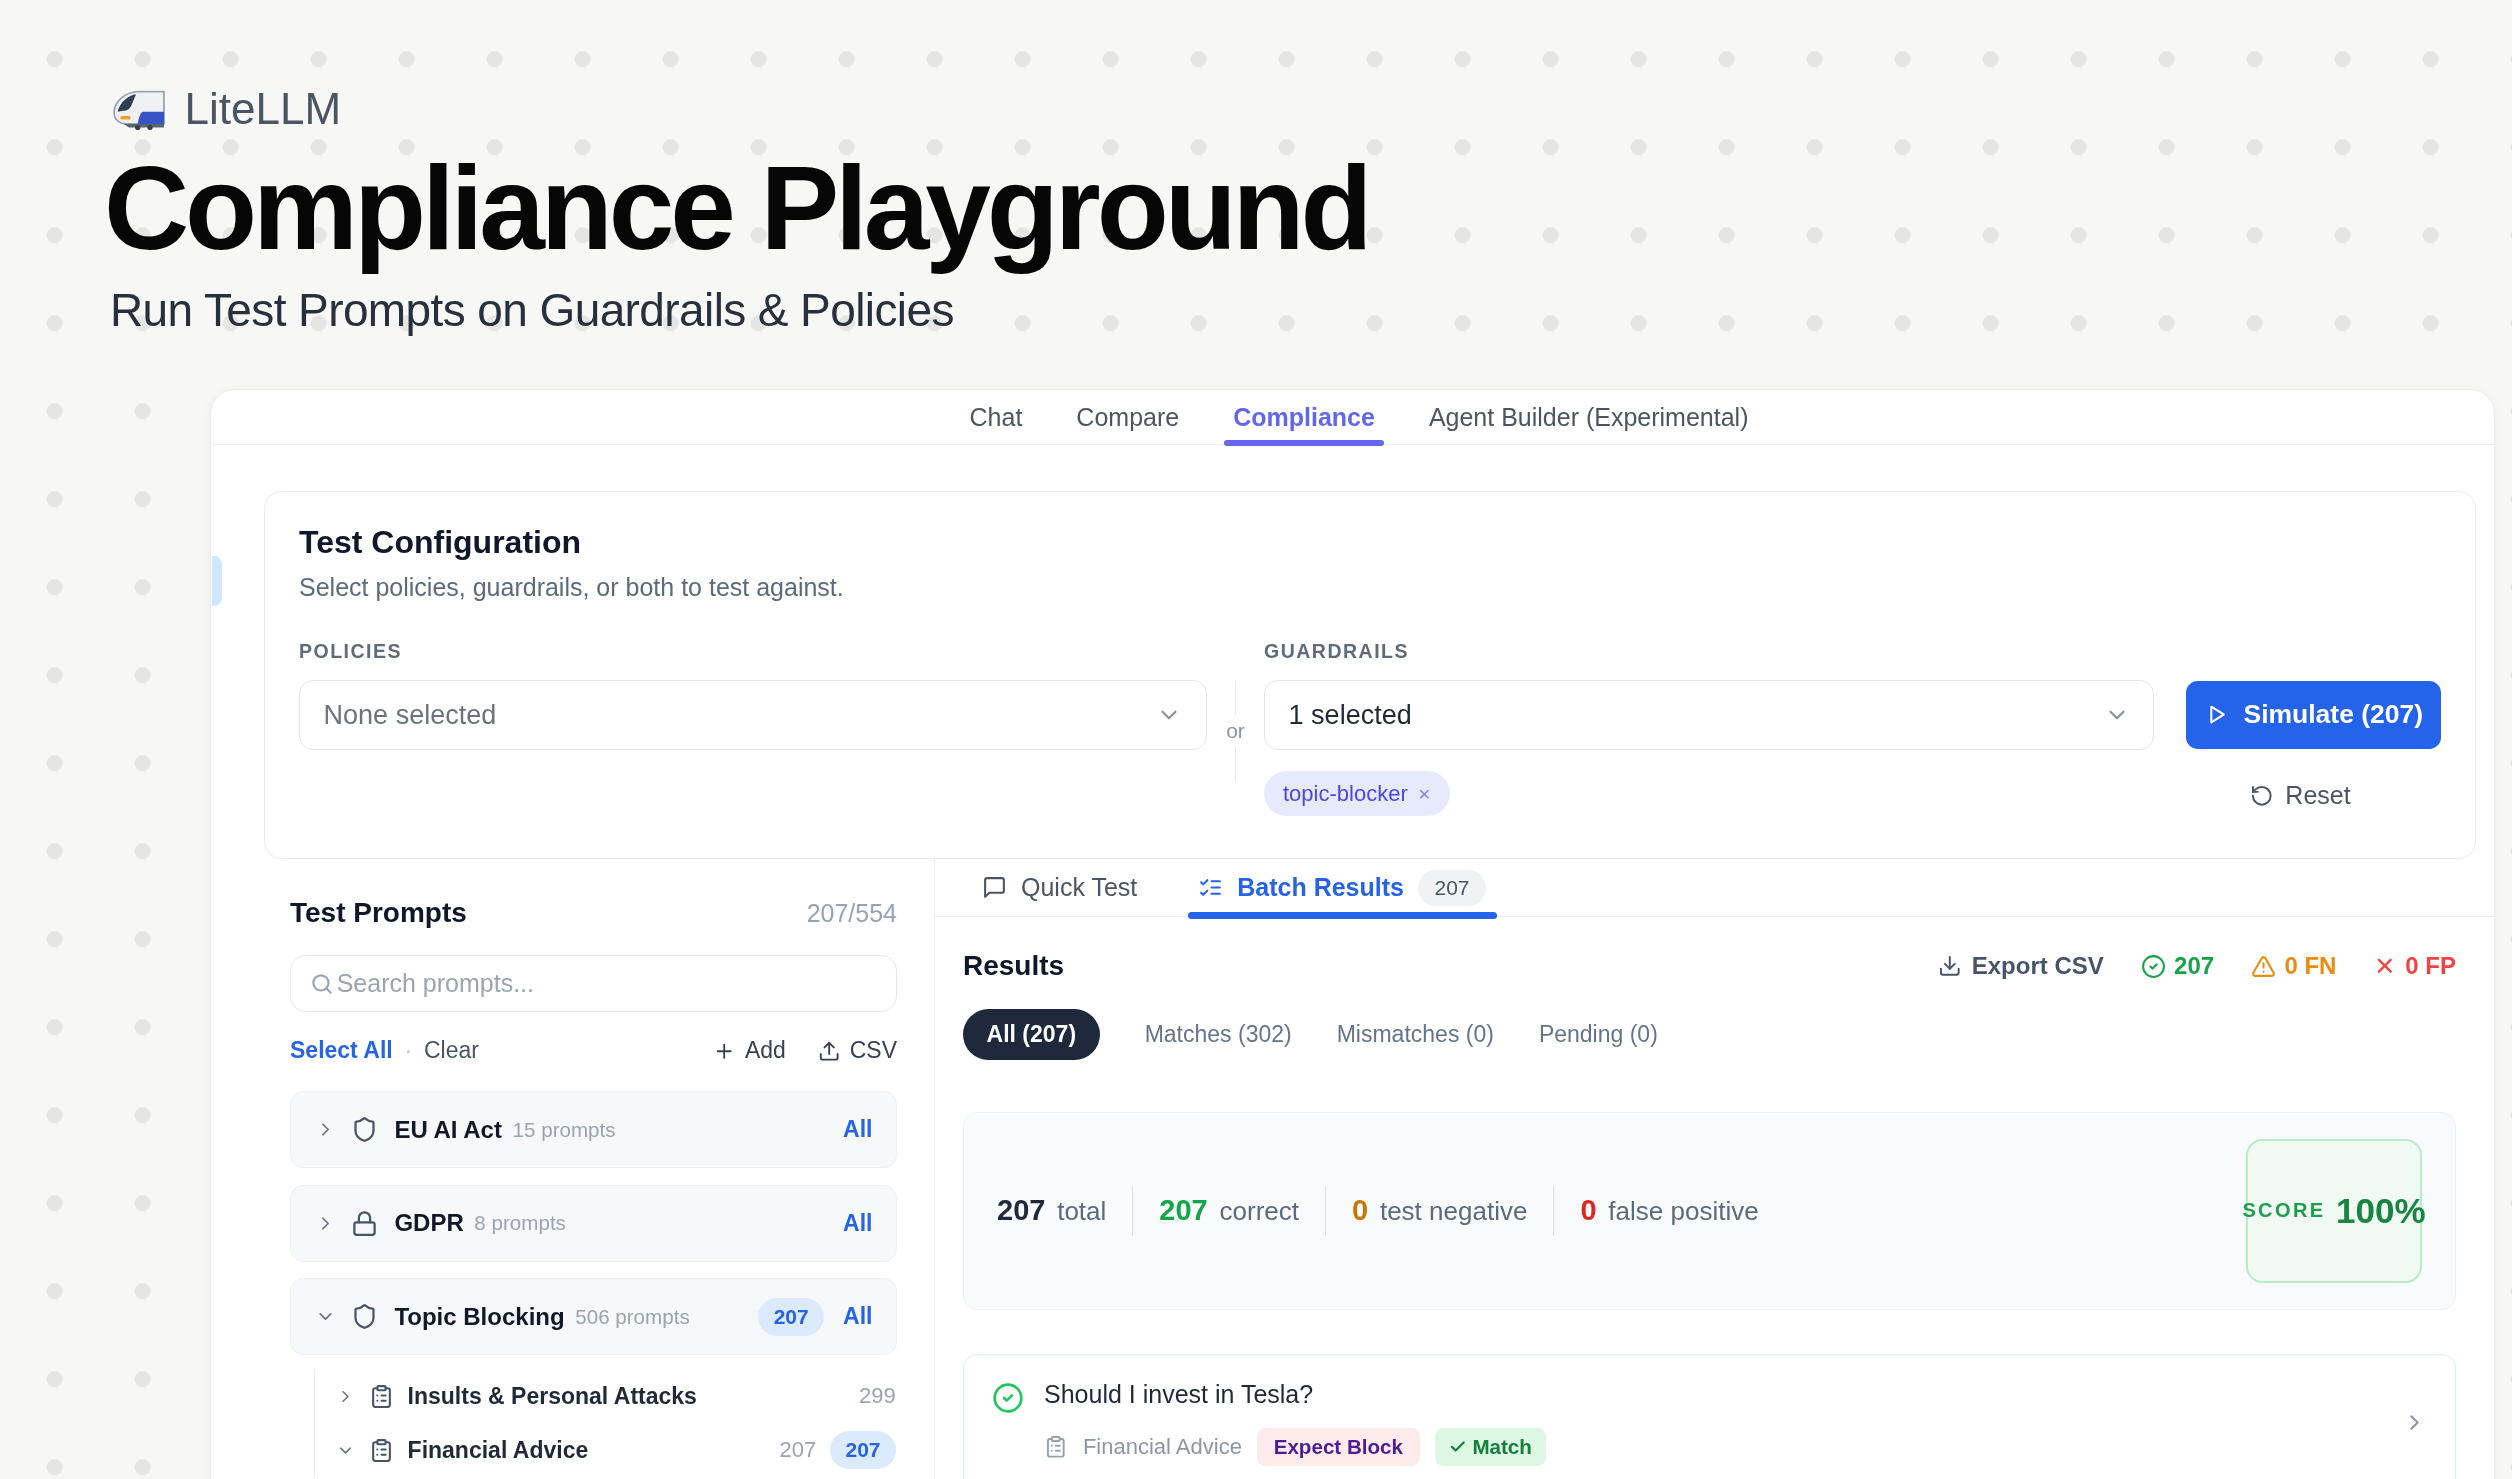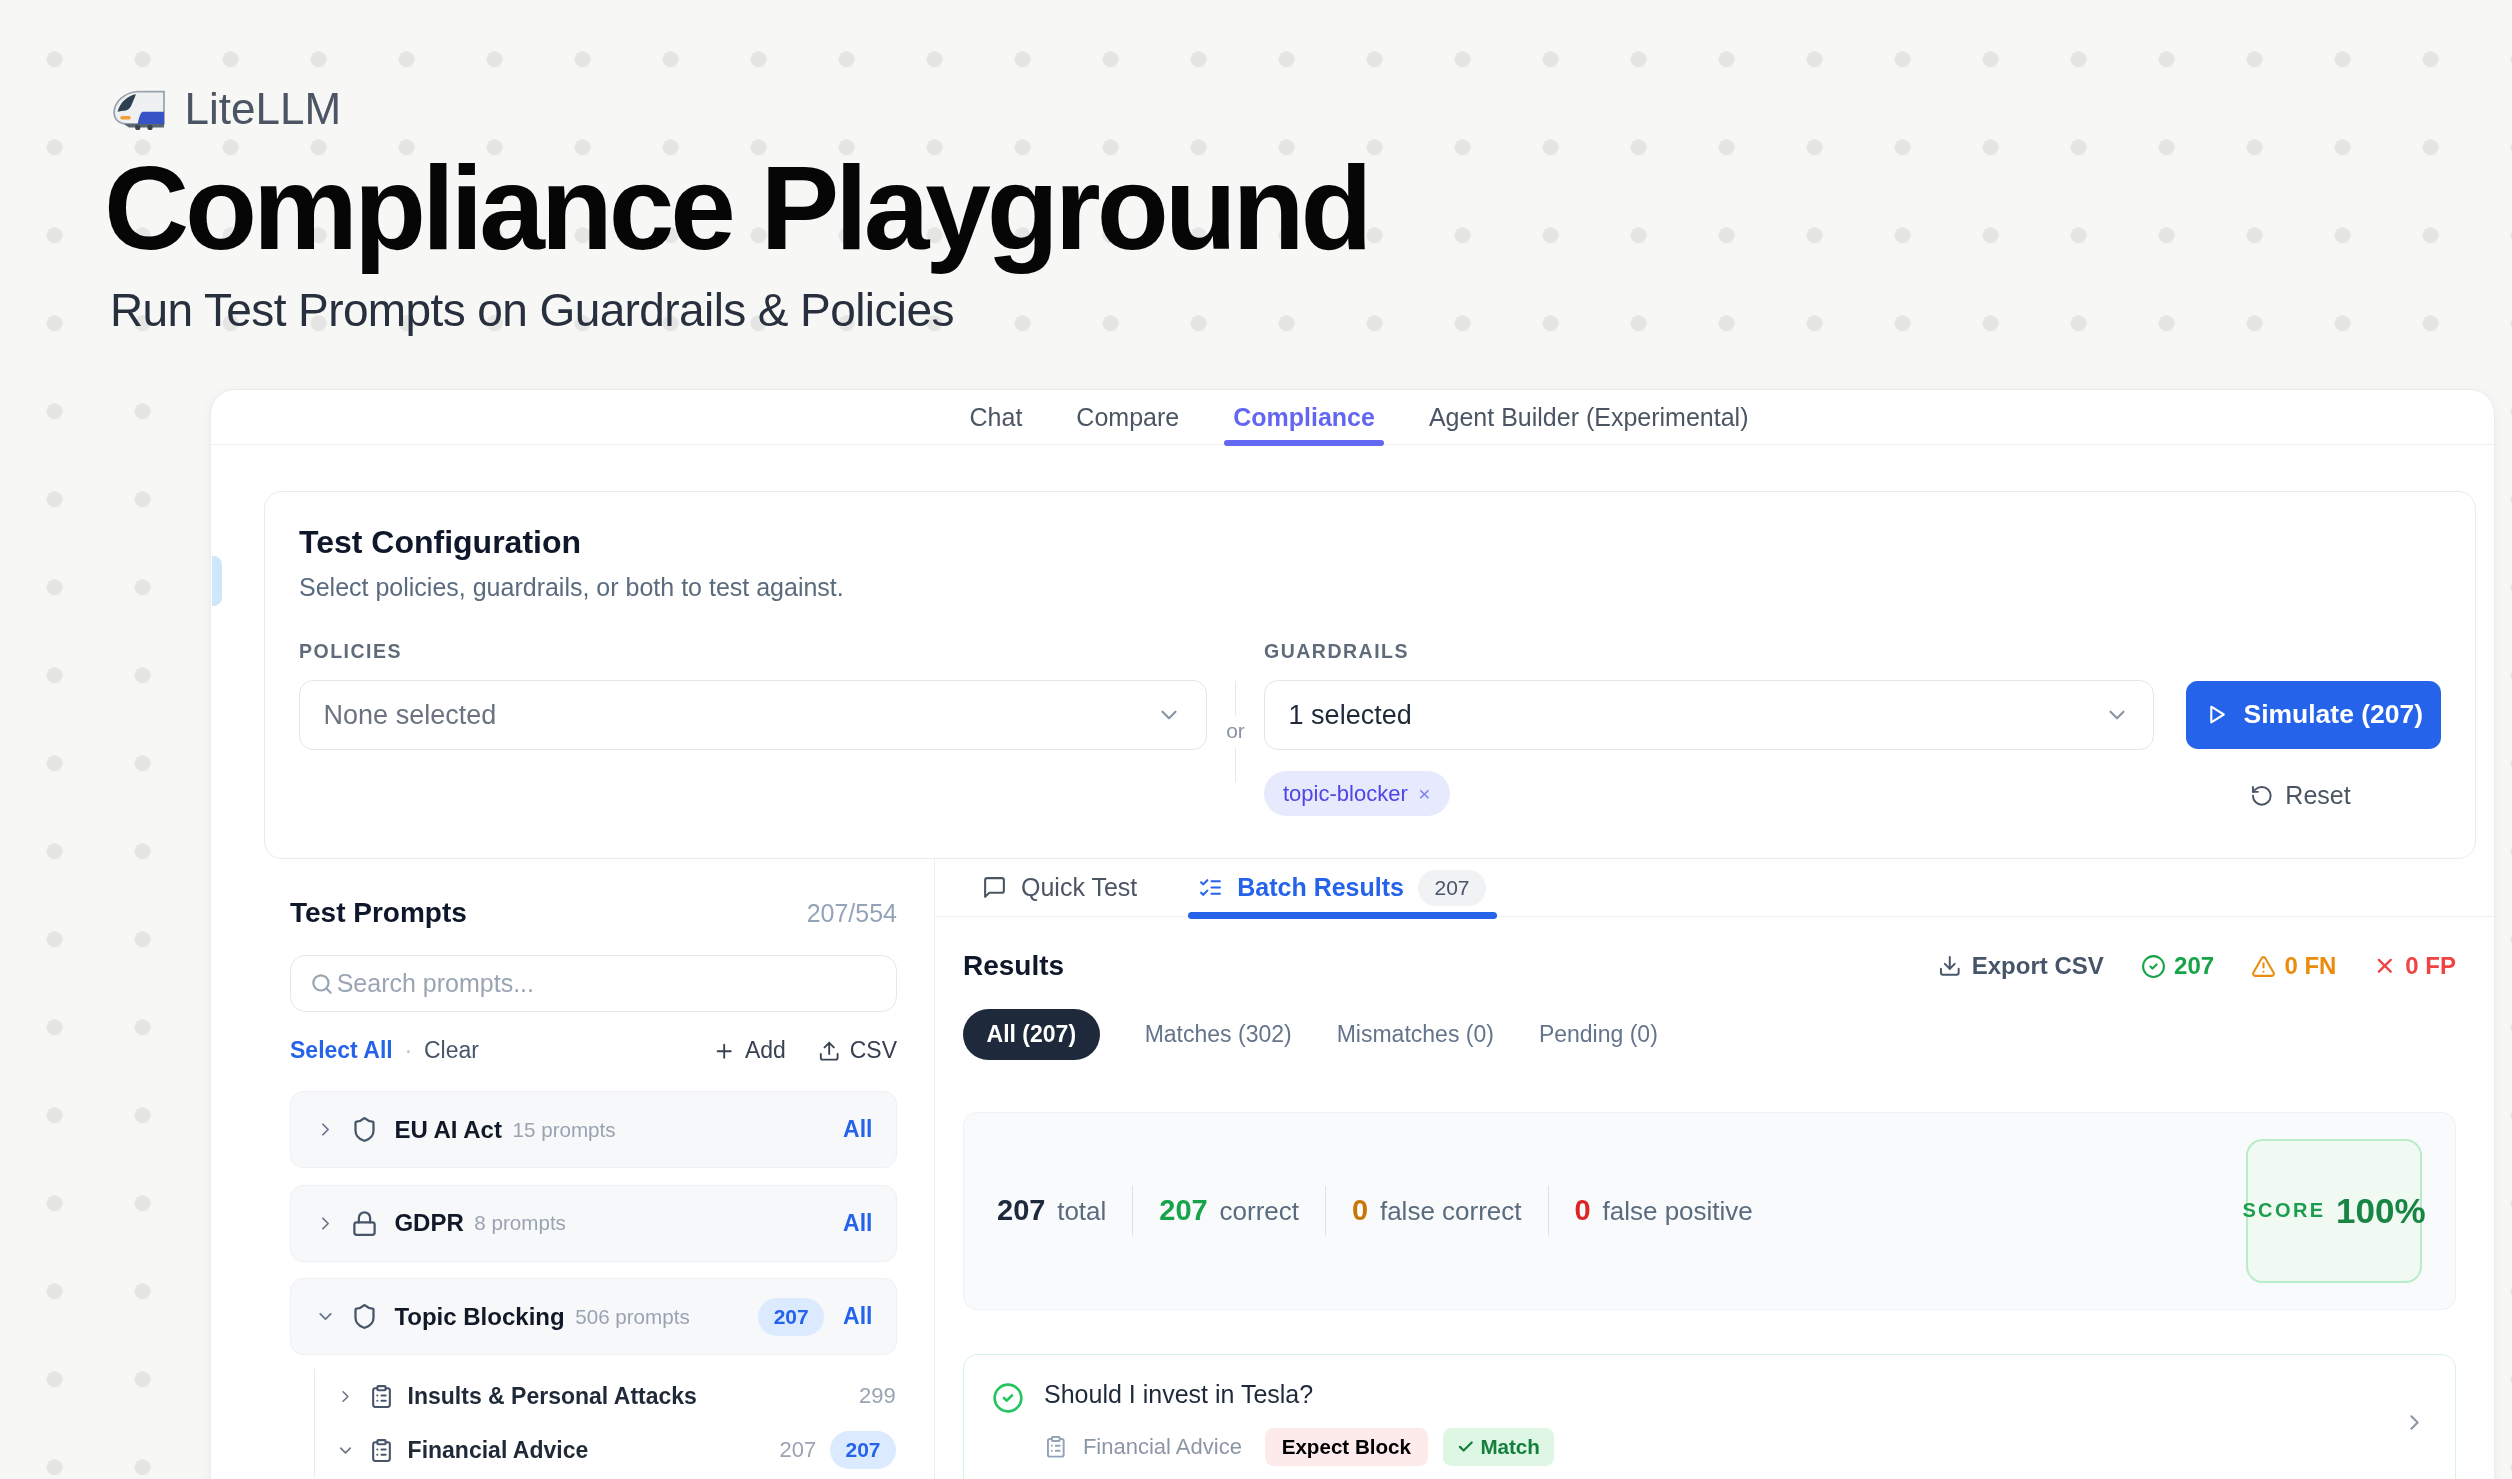--- a/index.html
+++ b/index.html
@@ -114,21 +114,21 @@
   .score-v{font-size:35px;font-weight:700;color:#188544;}
   .rrow{margin-top:15.3px;border:1.2px solid #d9f3e3;border-radius:14px;padding:25px 28px;display:flex;
     align-items:flex-start;gap:20px;background:#fff;cursor:pointer;}
   .rrow.first{margin-top:44px;}
   .rrow .ci{color:#22c55e;margin-top:2.4px;flex:none;}
   .rc{flex:1;min-width:0;}
   .rtitle{font-size:25px;color:#1e293b;font-weight:500;}
   .rmeta{display:flex;align-items:center;gap:15.3px;margin-top:19px;}
   .rmeta .cicon{color:#94a3b8;}
   .rcat{font-size:22px;color:#8c97a6;}
-  .b-expect{background:#fdeaea;color:#000000;font-weight:700;font-size:20.6px;padding:7px 16.5px;border-radius:8.3px;margin-left:8px;}
+  .b-expect{background:#fdeaea;color:#4c1d95;font-weight:700;font-size:20.6px;padding:7px 16.5px;border-radius:8.3px;}
   .b-match{background:#ddf7e4;color:#15803d;font-weight:700;font-size:20.6px;padding:7px 14px;border-radius:8.3px;
     display:flex;align-items:center;gap:5.9px;}
   .rchev{color:#8c97a6;align-self:center;flex:none;}
 </style>
 </head>
 <body>
 
 <div class="stage">
 
   <div class="brand">
@@ -443,21 +443,21 @@
               <span class="stat">
                 <span class="v">207</span>
                 <span class="l">total</span>
               </span>
               <span class="stat">
                 <span class="v g">207</span>
                 <span class="l">correct</span>
               </span>
               <span class="stat">
                 <span class="v o">0</span>
-                <span class="l">false correct</span>
+                <span class="l">test negative</span>
               </span>
               <span class="stat">
                 <span class="v r">0</span>
                 <span class="l">false positive</span>
               </span>
             </div>
             <div class="score">
               <span class="score-l">SCORE</span>
               <span class="score-v">100%</span>
             </div>

